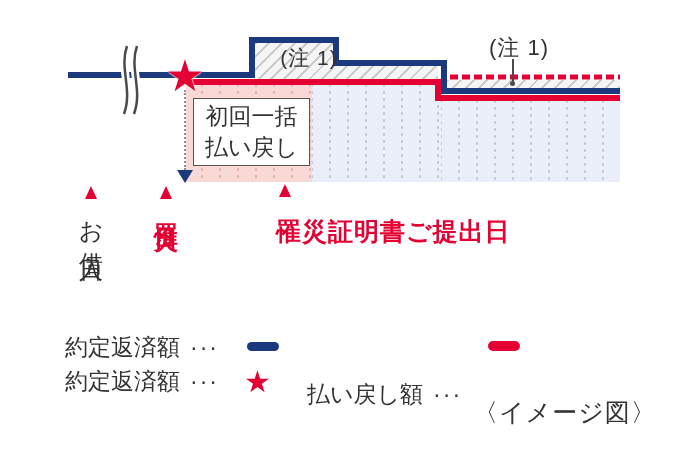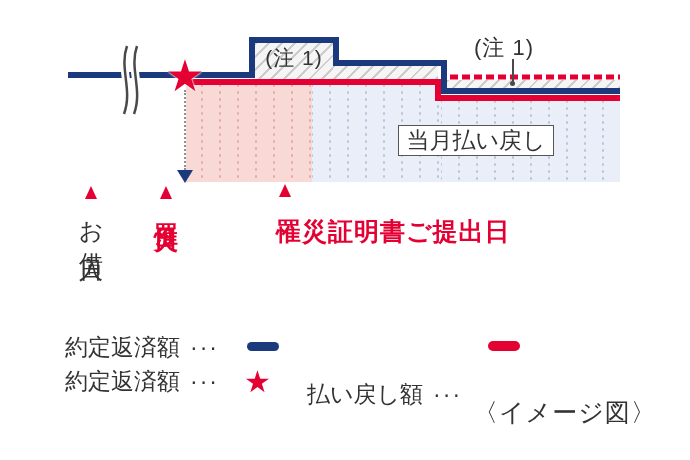--- a/index.html
+++ b/index.html
@@ -26,21 +26,21 @@
     background-size:18px 7px;background-position:9px 4px;
   }
   .hatch{
     background:repeating-linear-gradient(135deg,var(--hatch_line) 0 2px,var(--hatch_bg) 2px 9px);
   }
   svg.lines{left:0;top:0;pointer-events:none;}
   .blue-stroke{stroke:var(--navy);}
   .red-stroke{stroke:var(--red);}
   .break-stroke{stroke:var(--gray_line);}
   .white-stroke{stroke:#ffffff;}
-  .note{font-size:21px;color:var(--text_dark);letter-spacing:1px;white-space:nowrap;}
+  .note{font-size:21px;color:var(--text_dark);letter-spacing:1px;white-space:nowrap;padding-left:15px;}
   .pointer-line{width:2px;background:var(--gray_line);}
   .pointer-dot{width:5px;height:5px;border-radius:50%;background:var(--gray_line);}
   .label-box{
     background:#ffffff;border:1px solid var(--box_border);color:var(--text_dark);
     display:flex;flex-direction:column;align-items:center;justify-content:center;
     font-size:23px;line-height:31px;white-space:nowrap;
   }
   .star{
     color:var(--red);font-size:44px;line-height:48px;width:48px;text-align:center;
     text-shadow:0 0 2px #fff,0 0 2px #fff;
@@ -98,22 +98,23 @@
   <div class="abs note" style="left:255px;top:44px;width:78px;text-align:center;">(注 1)</div>
   <div class="abs note" style="left:474px;top:33px;font-size:22px;">(注 1)</div>
   <div class="abs pointer-line" style="left:512px;top:59px;height:24px;"></div>
   <div class="abs pointer-dot" style="left:510px;top:81px;"></div>
 
   <div class="abs star" style="left:161px;top:52px;">★</div>
 
   <div class="abs drop-line" style="left:184px;top:90px;height:80px;"></div>
   <div class="abs arrow-down-blue" style="left:177px;top:170px;"></div>
 
-  <div class="abs label-box" style="left:398px;top:125px;width:154px;height:29px;">
-    <span>当月払い戻し</span>
+  <div class="abs label-box" style="left:193px;top:98px;width:115px;height:66px;">
+    <span>初回一括</span>
+    <span>払い戻し</span>
   </div>
 
   <div class="abs marker-up" style="left:85px;top:186px;"></div>
   <div class="abs marker-up" style="left:160px;top:186px;"></div>
   <div class="abs marker-up" style="left:279px;top:184px;"></div>
 
   <div class="abs vtext dark" style="left:79px;top:204px;">お借入日</div>
   <div class="abs vtext red-text" style="left:154px;top:204px;font-weight:bold;">罹災日</div>
   <div class="abs cert-label" style="left:276px;top:203px;margin-top:12px;">罹災証明書ご提出日</div>
 

